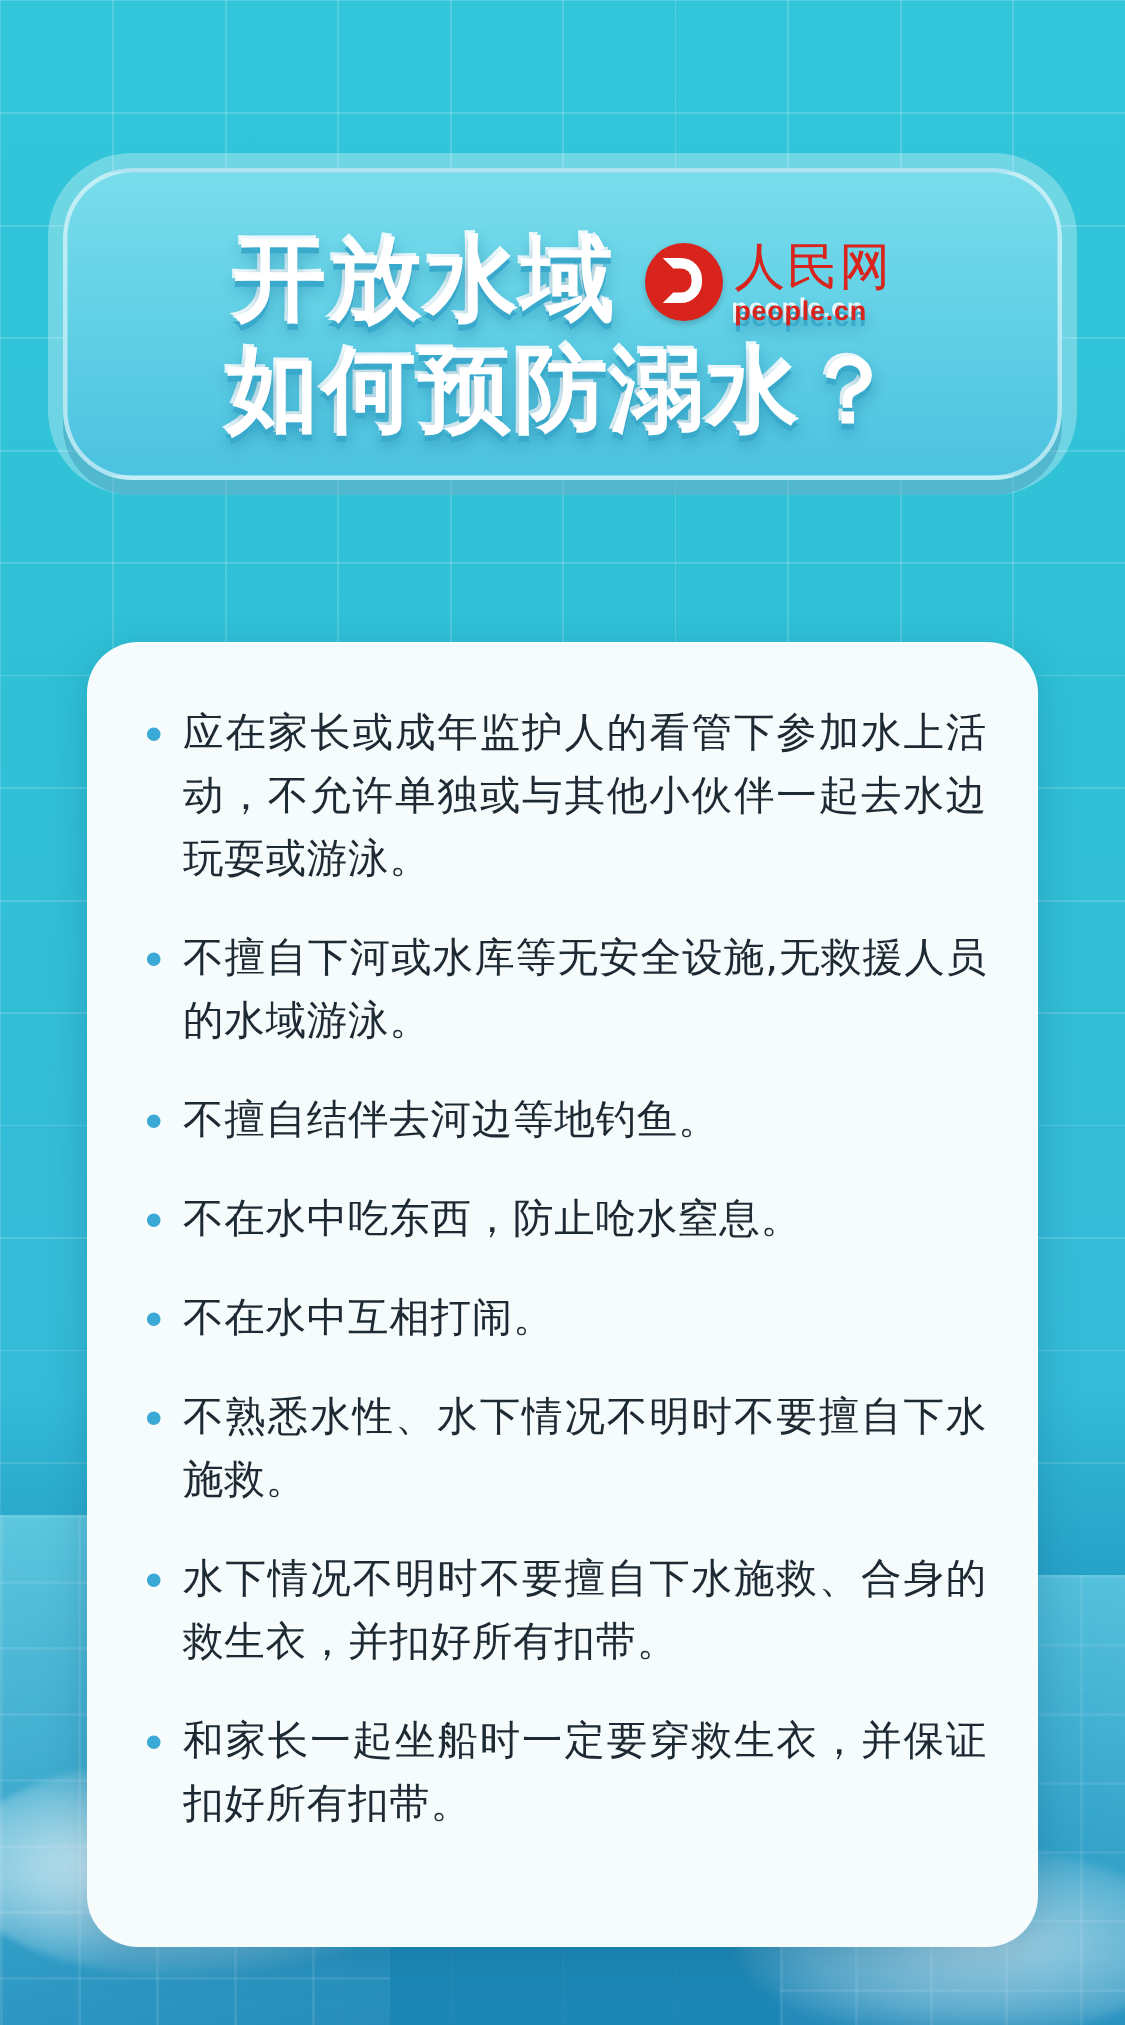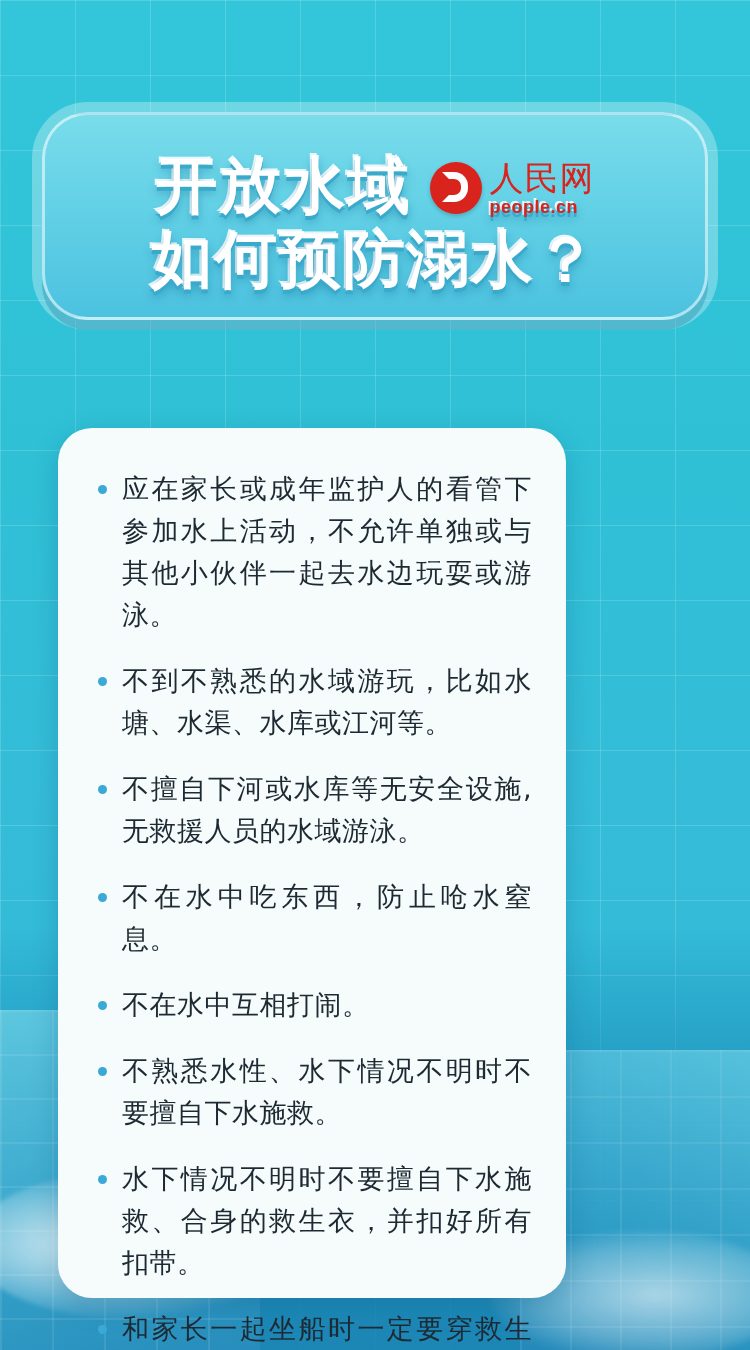--- a/index.html
+++ b/index.html
@@ -173,21 +173,21 @@
     color: #d8241d;
     letter-spacing: .5px;
     margin-top: 3px;
   }
 
   
   .content-card {
     position: absolute;
     left: 58px;
     top: 428px;
-    width: 508px;
+    width: 634px;
     height: 870px;
     background: #f6fbfb;
     border-radius: 34px;
     box-shadow: 0 8px 26px rgba(10,80,120,0.25);
     box-sizing: border-box;
     padding: 40px 34px 30px 30px;
   }
   ul.tips {
     list-style: none;
     margin: 0;
@@ -239,22 +239,22 @@
           </span>
         </span>
       </div>
       <div class="title-line">如何预防溺水？</div>
     </div>
   </div>
 
   <div class="content-card">
     <ul class="tips">
       <li>应在家长或成年监护人的看管下参加水上活动，不允许单独或与其他小伙伴一起去水边玩耍或游泳。</li>
-      <li>不到不熟悉的水域游玩，比如水塘、水渠、水库或江河等。</li>
       <li>不擅自下河或水库等无安全设施,无救援人员的水域游泳。</li>
+      <li>不擅自结伴去河边等地钓鱼。</li>
       <li>不在水中吃东西，防止呛水窒息。</li>
       <li>不在水中互相打闹。</li>
       <li>不熟悉水性、水下情况不明时不要擅自下水施救。</li>
       <li>水下情况不明时不要擅自下水施救、合身的救生衣，并扣好所有扣带。</li>
       <li>和家长一起坐船时一定要穿救生衣，并保证扣好所有扣带。</li>
 
     </ul>
   </div>
 </div>
 

